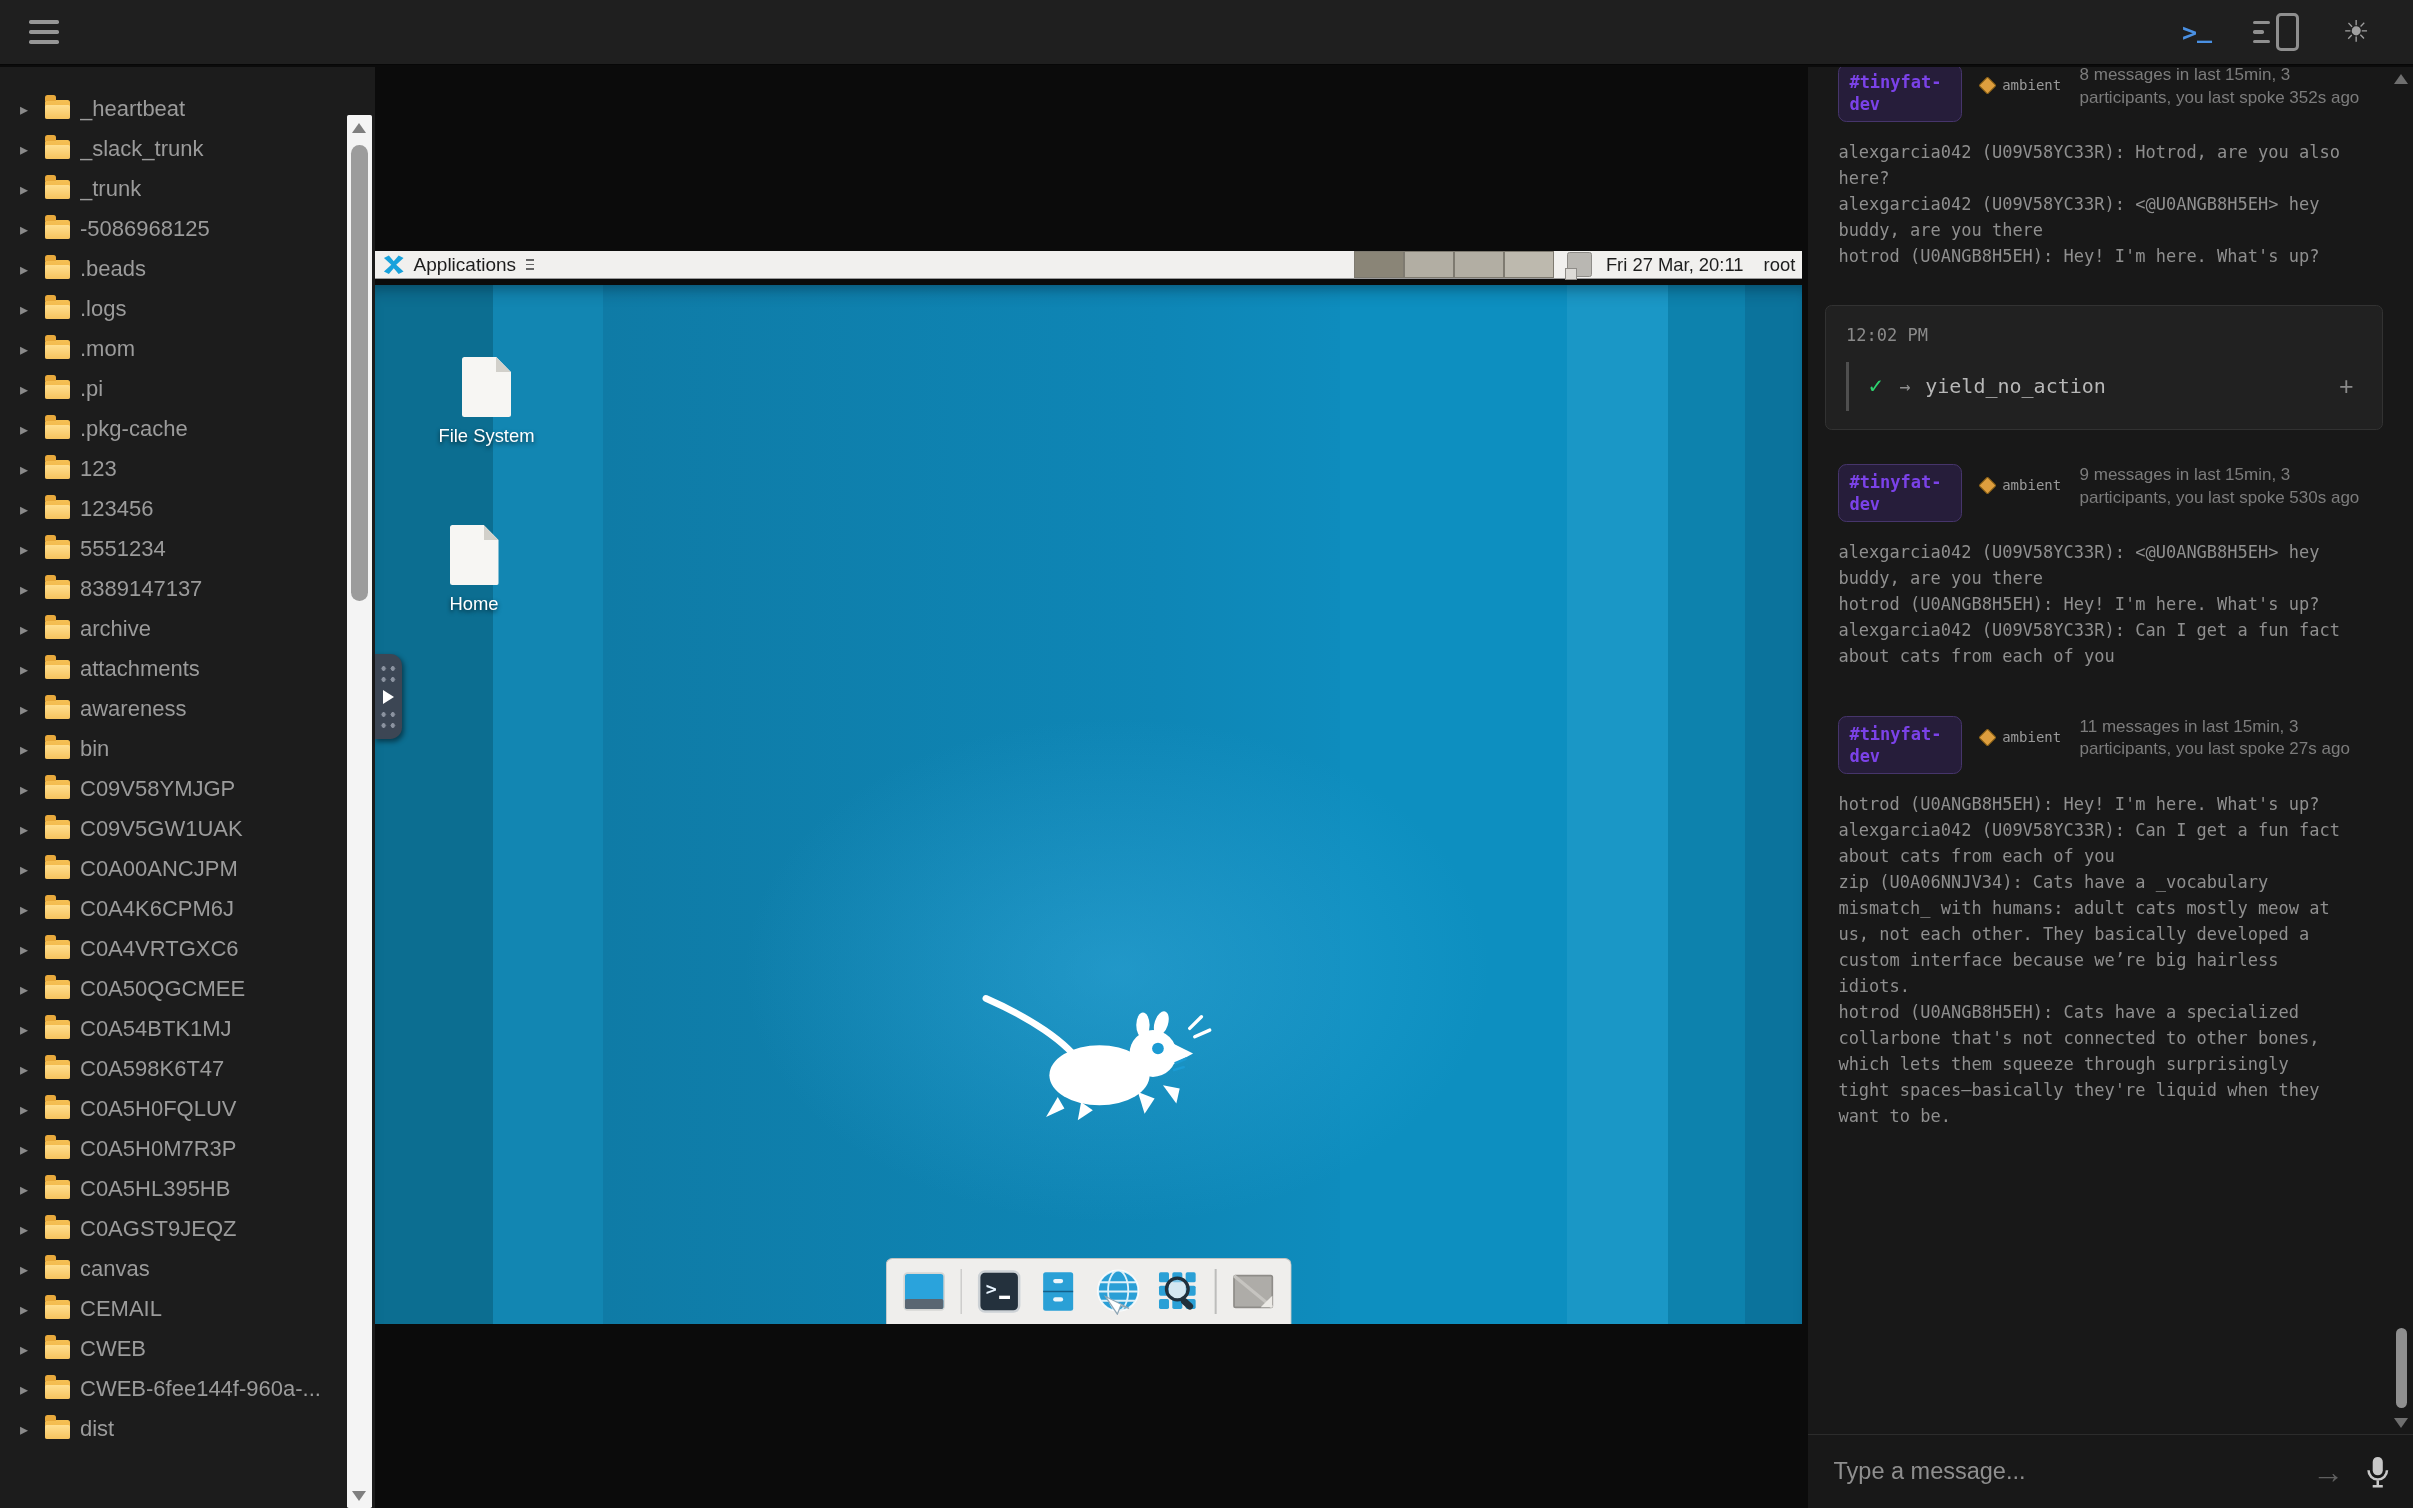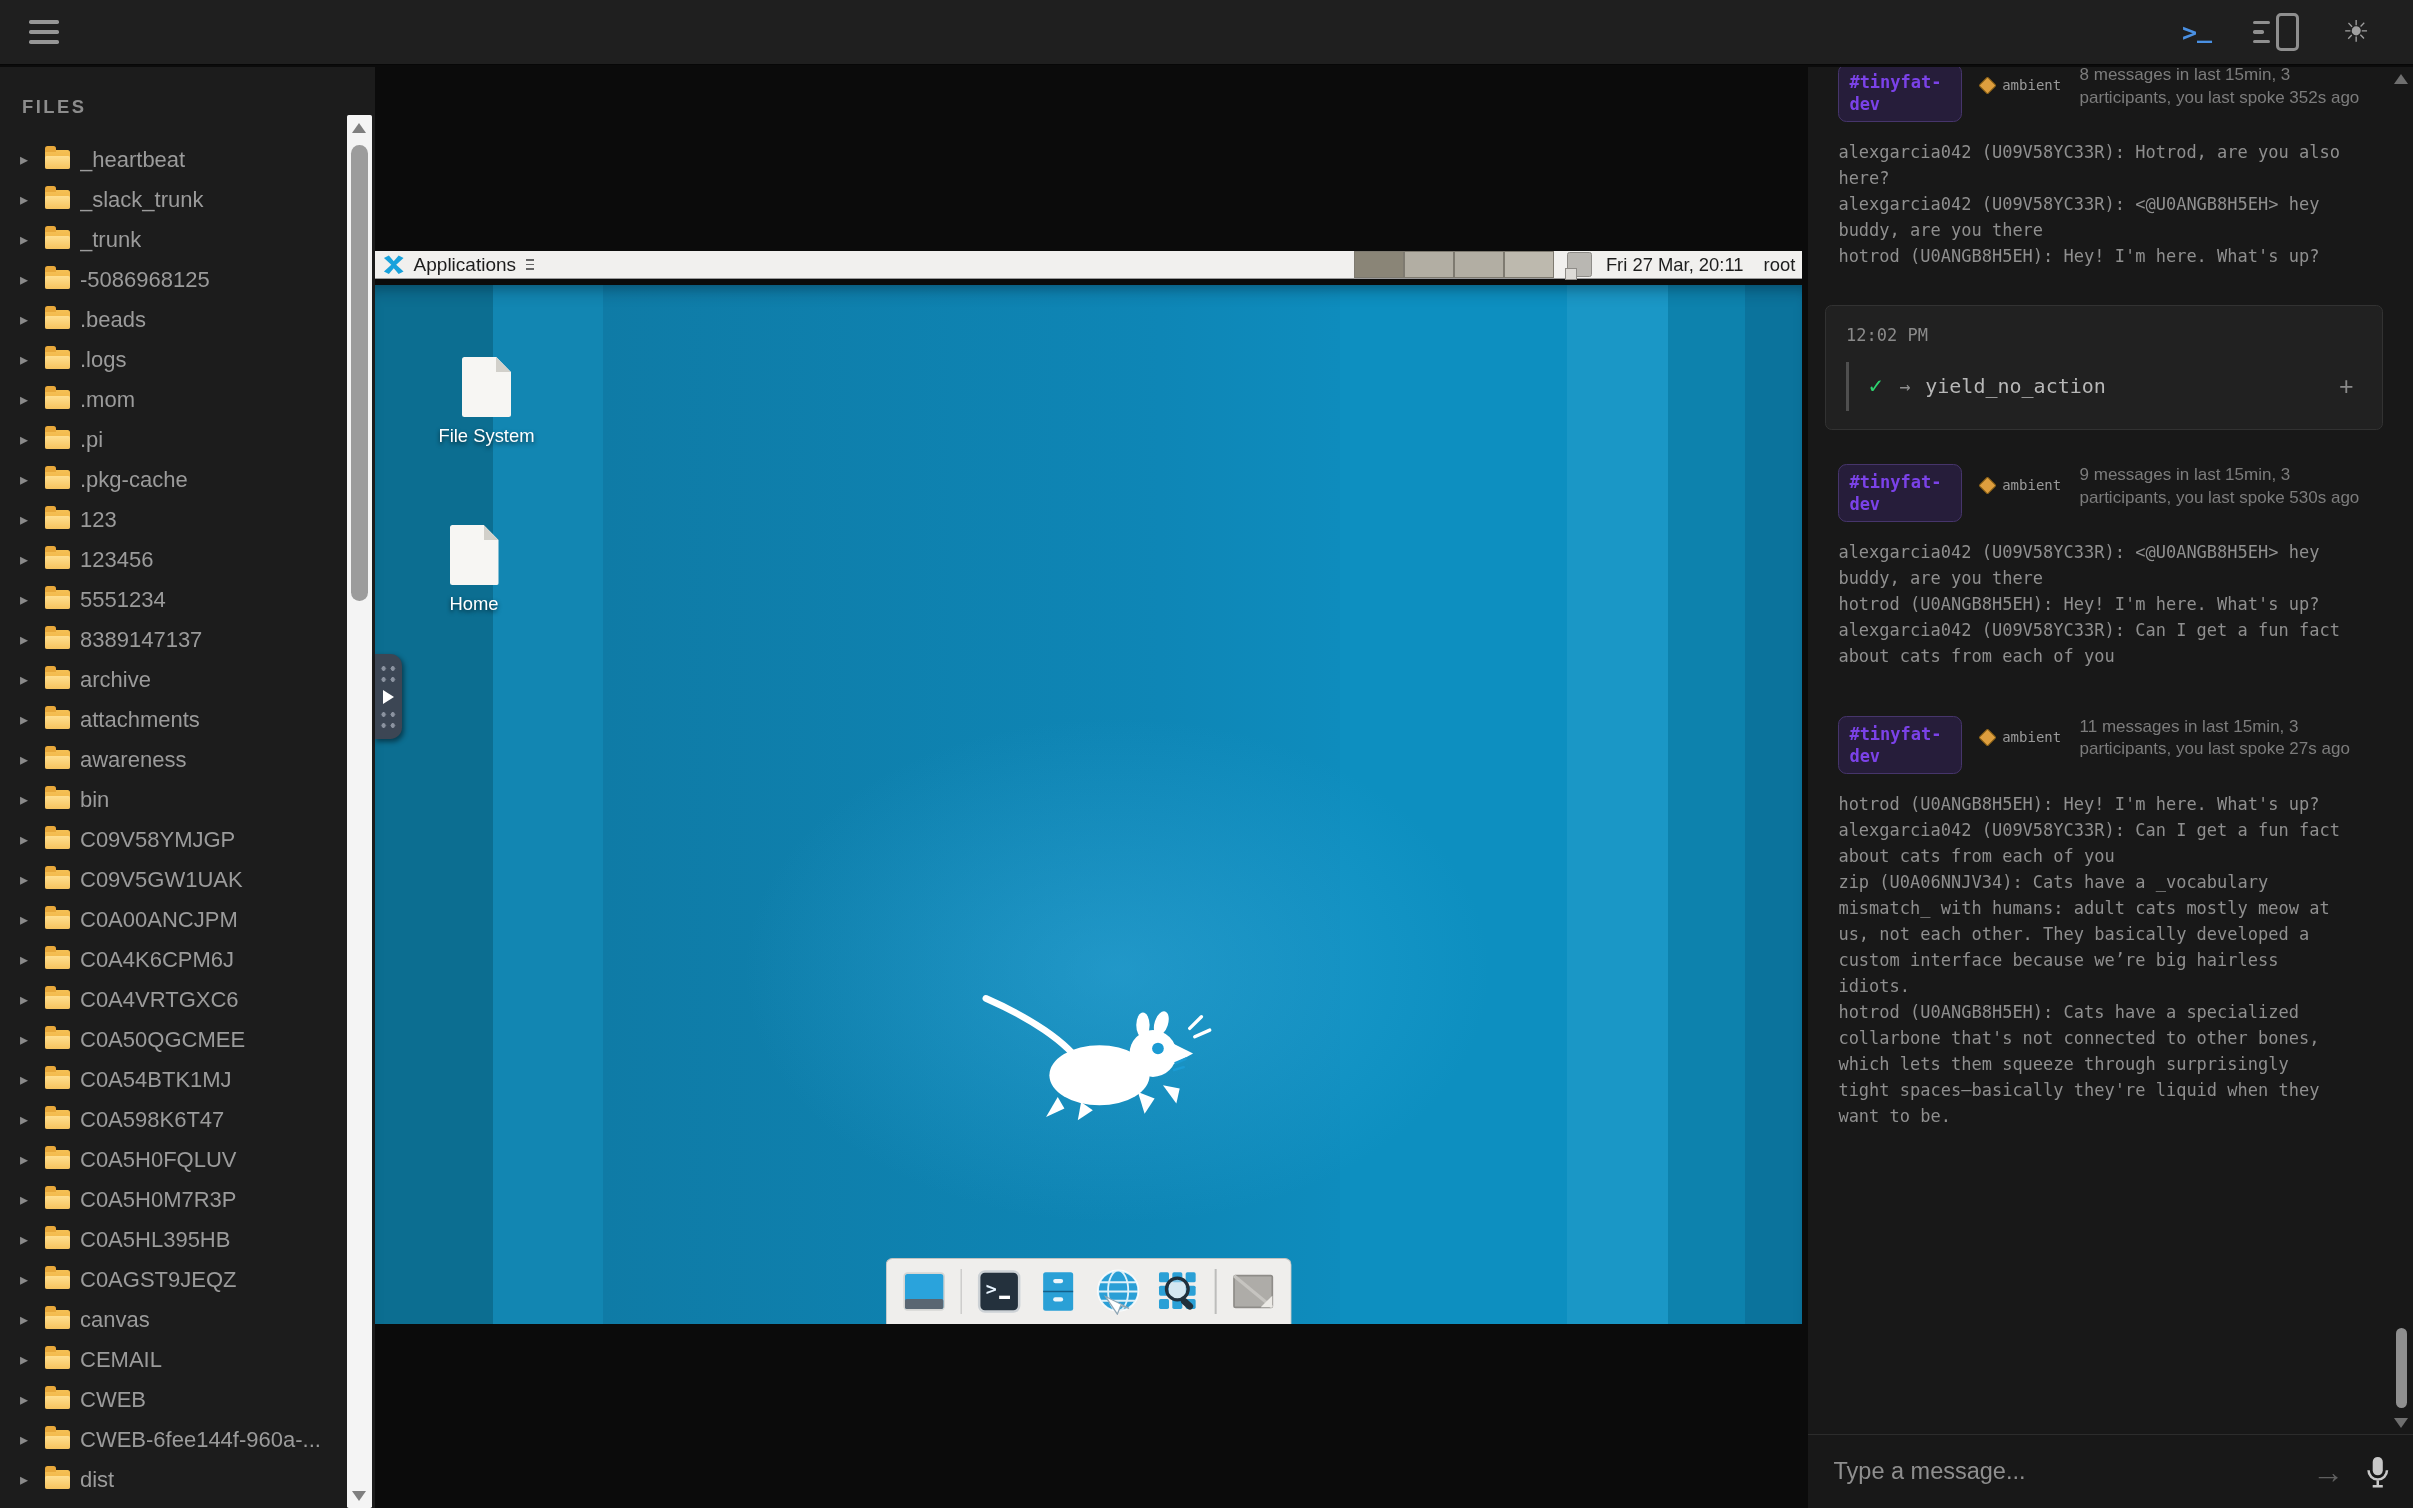--- a/index.html
+++ b/index.html
@@ -144,21 +144,20 @@
           <i></i>
           <i></i>
         </span>
         <span class="pane"></span>
     </div>
     <div class="sun-ico">☀</div>
   </div>
 </div>
 
 <div class="sidebar">
-  <div class="files-header">FILES</div>
   <div class="file-list">
       <div class="file-row">
         <span class="caret">▸</span>
         <span class="folder"></span>
         <span class="file-label">_heartbeat</span>
       </div>
       <div class="file-row">
         <span class="caret">▸</span>
         <span class="folder"></span>
         <span class="file-label">_slack_trunk</span>

